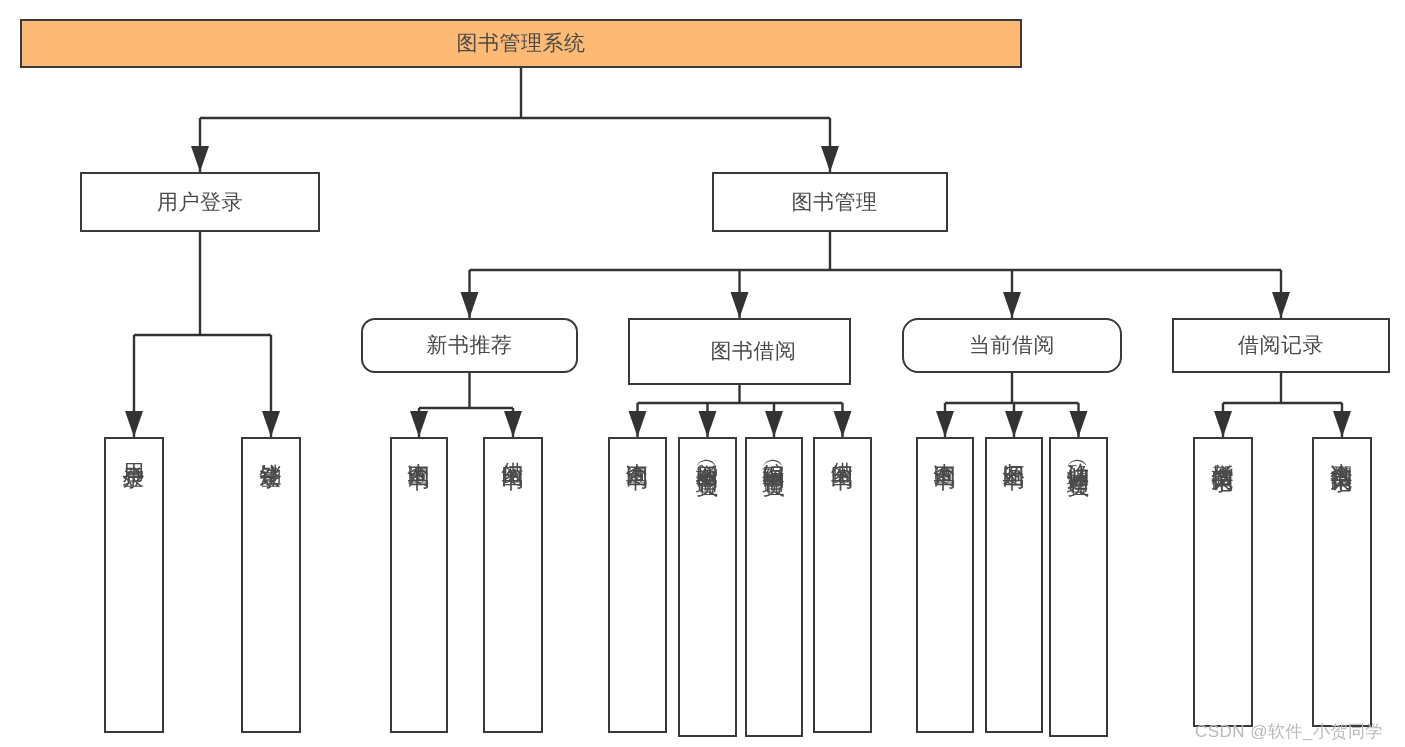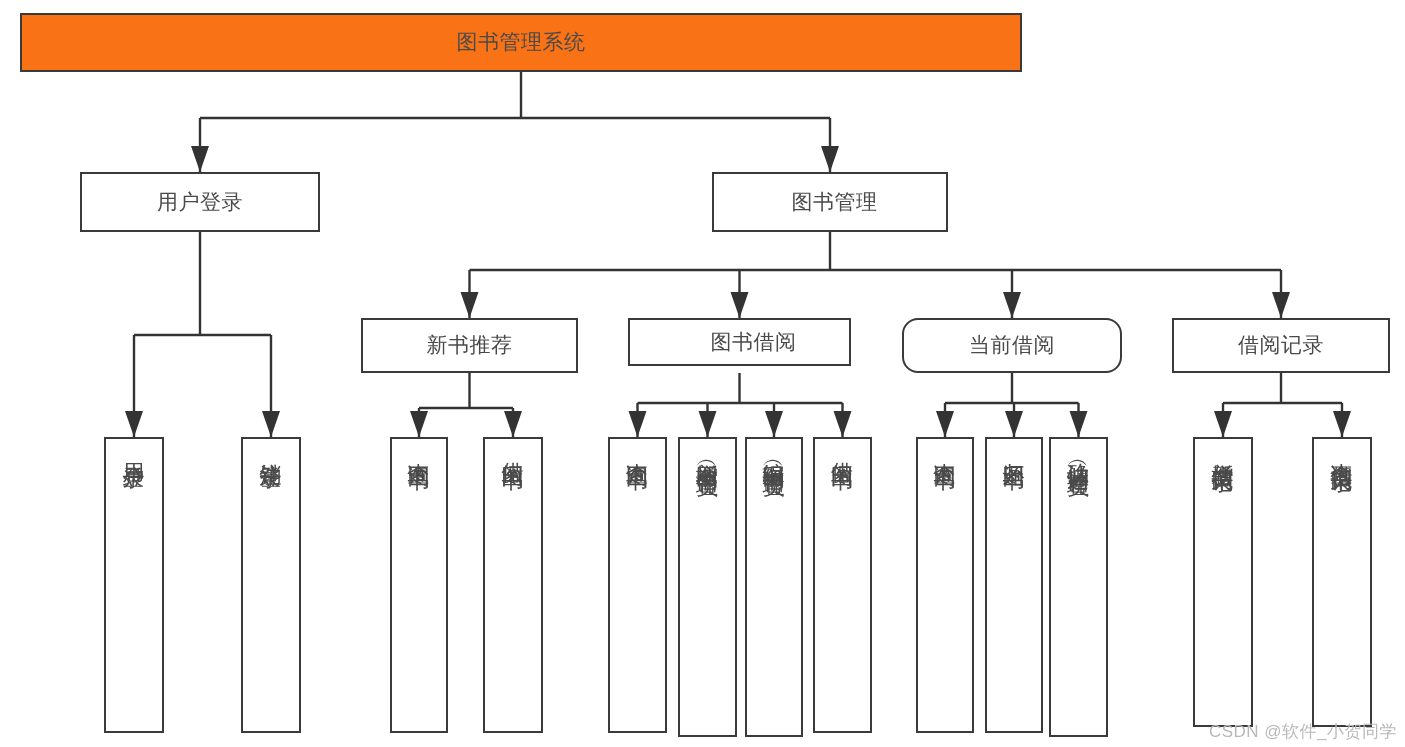--- a/index.html
+++ b/index.html
@@ -64,21 +64,21 @@
   .conn-line {
     stroke: #333333;
     stroke-width: 2.4;
     fill: none;
   }
   .conn-arrow {
     fill: #333333;
   }
   .watermark {
     position: absolute;
-    right: 8px;
+    right: 22px;
     bottom: 4px;
     font-size: 17px;
     color: #b9b9b9;
     font-family: "Liberation Sans", "DejaVu Sans", sans-serif;
     white-space: nowrap;
     letter-spacing: 0.5px;
   }
 </style>
 </head>
 <body>
@@ -132,33 +132,33 @@
       <line x1="1078.5" y1="403" x2="1078.5" y2="437" class="conn-line" stroke="#333333"></line>
       <polygon points="1069.5,411 1087.5,411 1078.5,437" class="conn-arrow" fill="#333333"></polygon>
       <line x1="1281" y1="373" x2="1281" y2="403" class="conn-line" stroke="#333333"></line>
       <line x1="1223" y1="403" x2="1342" y2="403" class="conn-line" stroke="#333333"></line>
       <line x1="1223" y1="403" x2="1223" y2="437" class="conn-line" stroke="#333333"></line>
       <polygon points="1214,411 1232,411 1223,437" class="conn-arrow" fill="#333333"></polygon>
       <line x1="1342" y1="403" x2="1342" y2="437" class="conn-line" stroke="#333333"></line>
       <polygon points="1333,411 1351,411 1342,437" class="conn-arrow" fill="#333333"></polygon>
     </svg>
   <div id="nodes-layer">
-      <div class="node-box" id="node-root" style="left: 20px; top: 13px; width: 1002px; height: 59px; border-color: rgb(58, 58, 58); background: #f97316;">
+      <div class="node-box" id="node-root" style="left: 20px; top: 19px; width: 1002px; height: 49px; border-color: rgb(58, 58, 58); background: #fdba74;">
         <span class="node-label" style="color: rgb(74, 74, 74);">图书管理系统</span>
       </div>
       <div class="node-box" id="node-login" style="left: 80px; top: 172px; width: 240px; height: 60px; border-color: rgb(58, 58, 58); background: rgb(255, 255, 255);">
         <span class="node-label" style="color: rgb(74, 74, 74);">用户登录</span>
       </div>
       <div class="node-box" id="node-bookmgmt" style="left: 712px; top: 172px; width: 236px; height: 60px; border-color: rgb(58, 58, 58); background: rgb(255, 255, 255);">
         <span class="node-label" style="color: rgb(74, 74, 74); margin-left: 9px;">图书管理</span>
       </div>
-      <div class="node-box" id="node-newrec" style="left: 361px; top: 318px; width: 217px; height: 55px; border-color: rgb(58, 58, 58); background: rgb(255, 255, 255);">
+      <div class="node-box" id="node-newrec" style="left: 361px; top: 318px; width: 217px; height: 55px; border-color: rgb(58, 58, 58); background: rgb(255, 255, 255); border-radius: 14px;">
         <span class="node-label" style="color: rgb(74, 74, 74);">新书推荐</span>
       </div>
-      <div class="node-box" id="node-borrow" style="left: 628px; top: 318px; width: 223px; height: 48px; border-color: rgb(58, 58, 58); background: rgb(255, 255, 255); padding-left: 28px;">
+      <div class="node-box" id="node-borrow" style="left: 628px; top: 318px; width: 223px; height: 67px; border-color: rgb(58, 58, 58); background: rgb(255, 255, 255); padding-left: 28px;">
         <span class="node-label" style="color: rgb(74, 74, 74);">图书借阅</span>
       </div>
       <div class="node-box" id="node-current" style="left: 902px; top: 318px; width: 220px; height: 55px; border-color: rgb(58, 58, 58); background: rgb(255, 255, 255); border-radius: 16px;">
         <span class="node-label" style="color: rgb(74, 74, 74);">当前借阅</span>
       </div>
       <div class="node-box" id="node-record" style="left: 1172px; top: 318px; width: 218px; height: 55px; border-color: rgb(58, 58, 58); background: rgb(255, 255, 255);">
         <span class="node-label" style="color: rgb(74, 74, 74);">借阅记录</span>
       </div>
       <div class="node-box vertical" id="node-l-login" style="left: 104px; top: 437px; width: 60px; height: 296px; border-color: rgb(58, 58, 58); background: rgb(255, 255, 255);">
         <span class="node-label" style="color: rgb(74, 74, 74);">用户登录</span>

